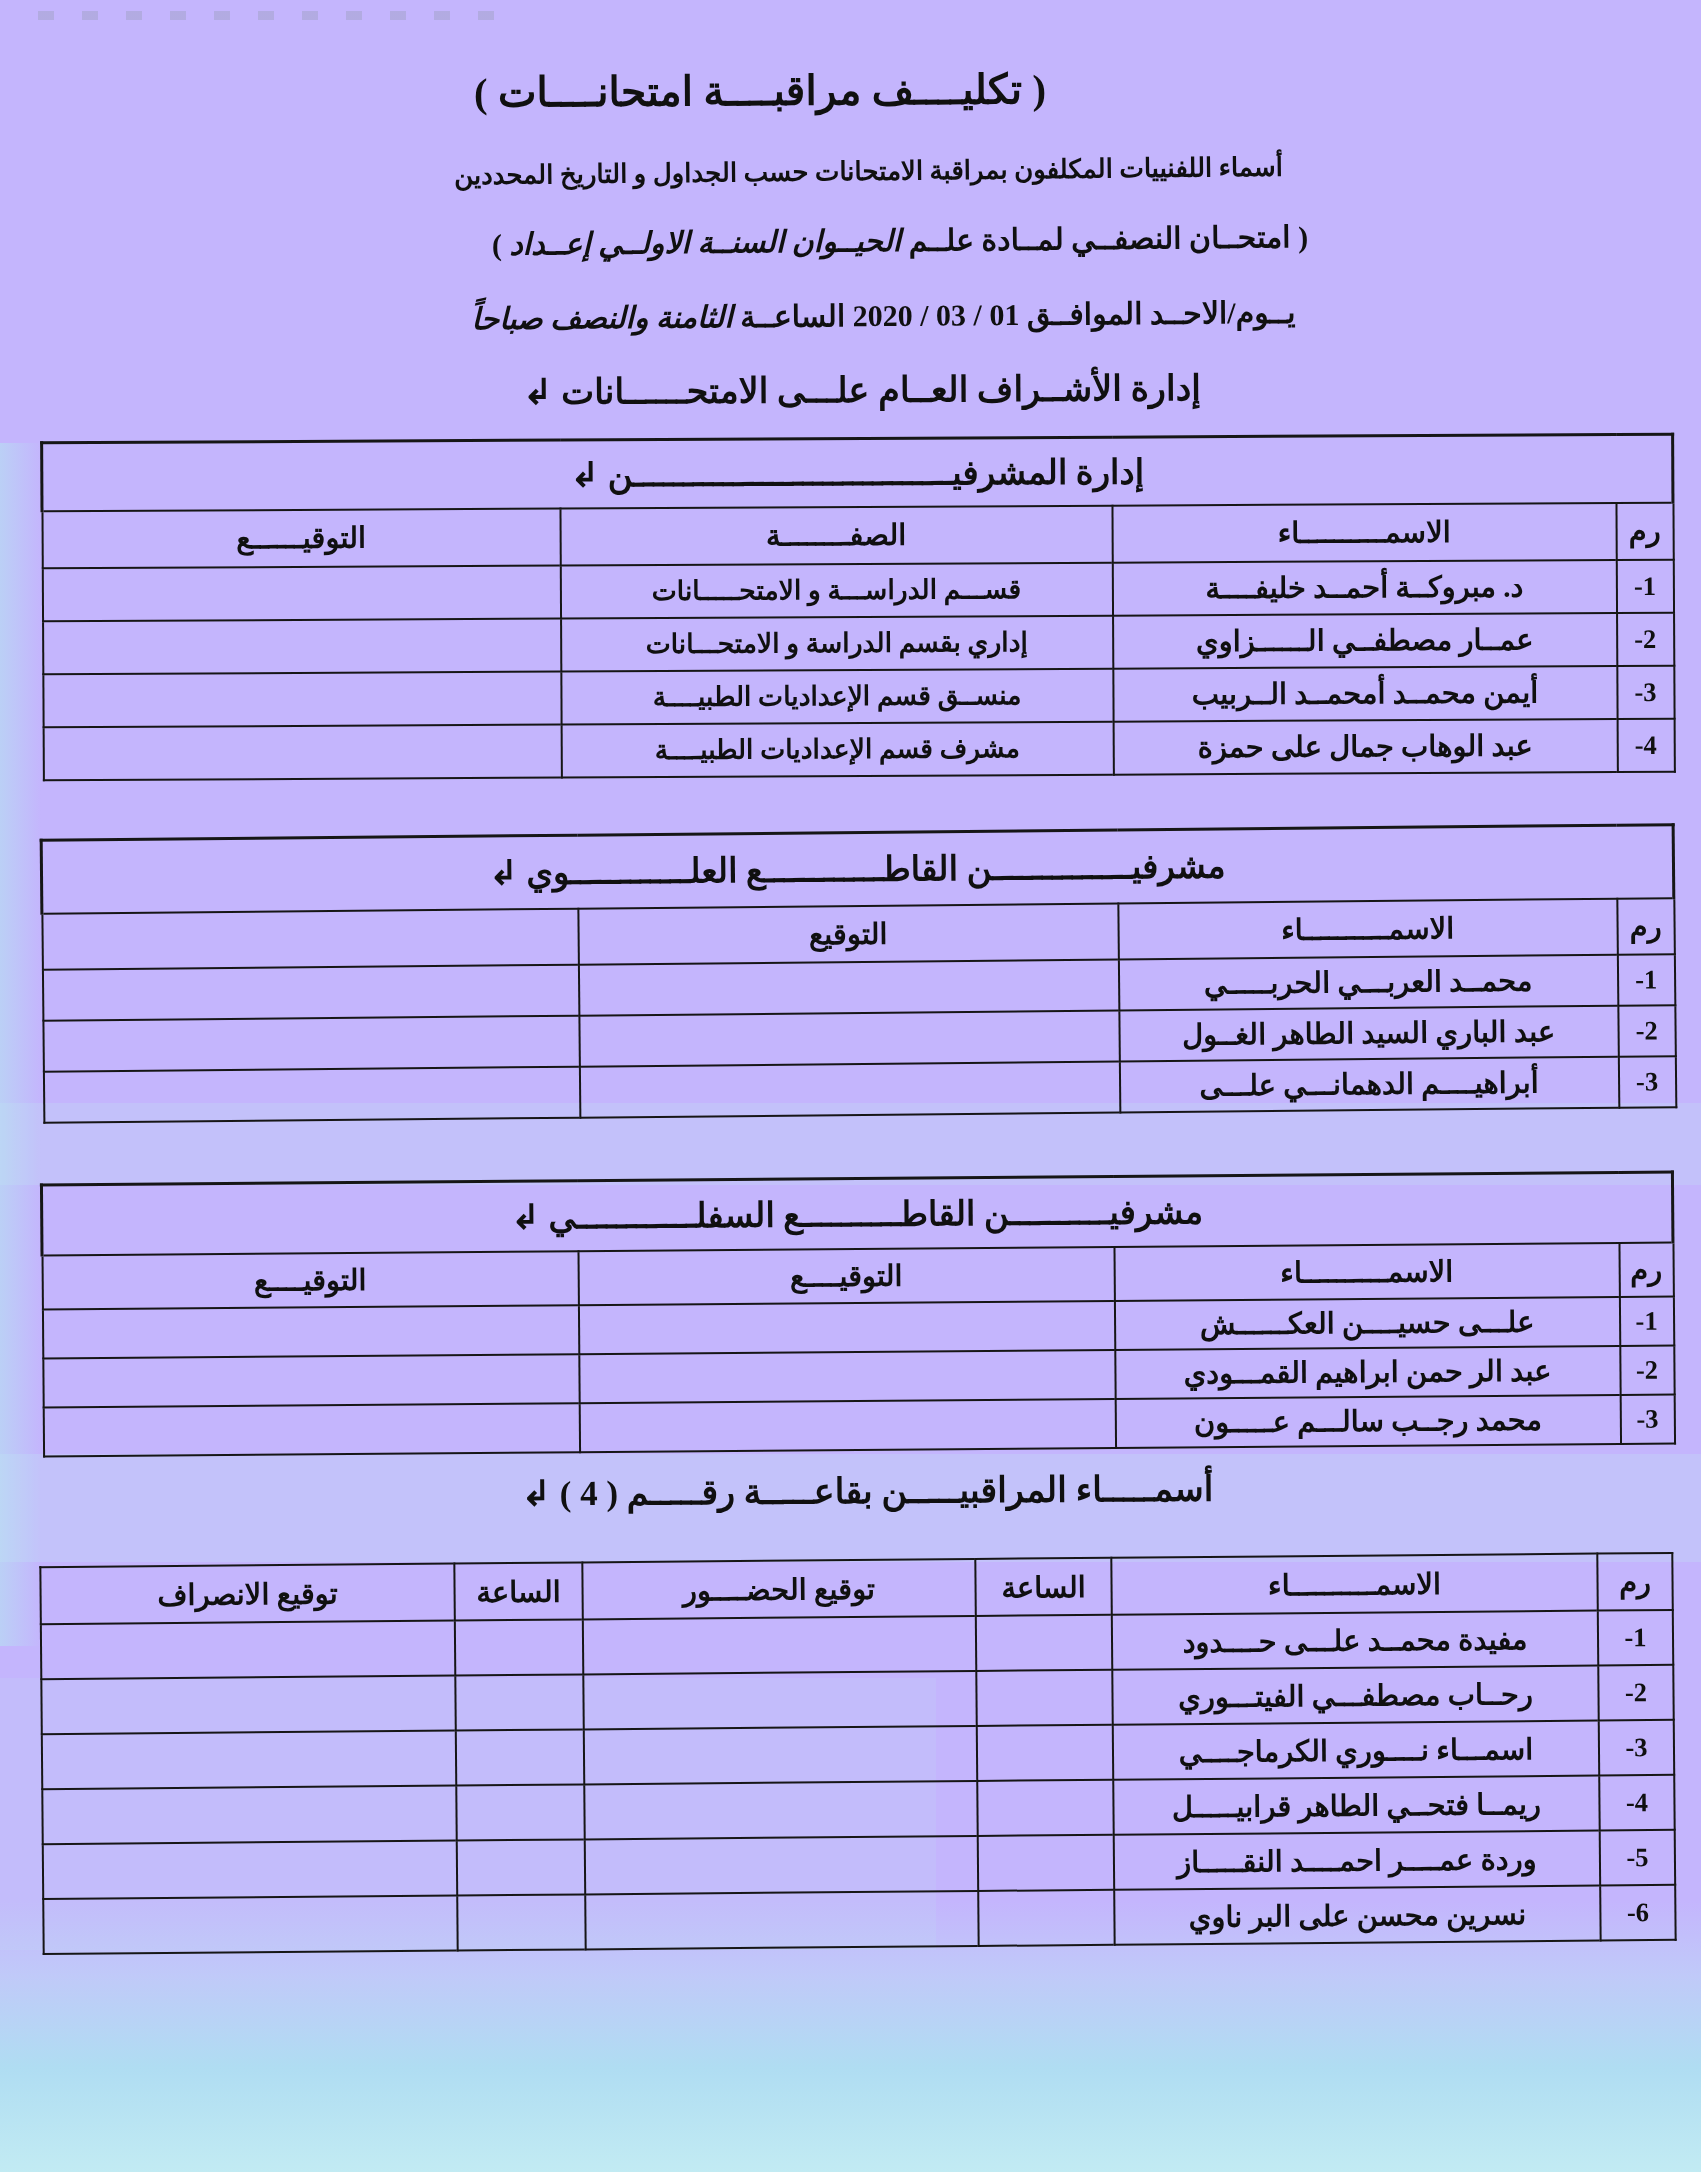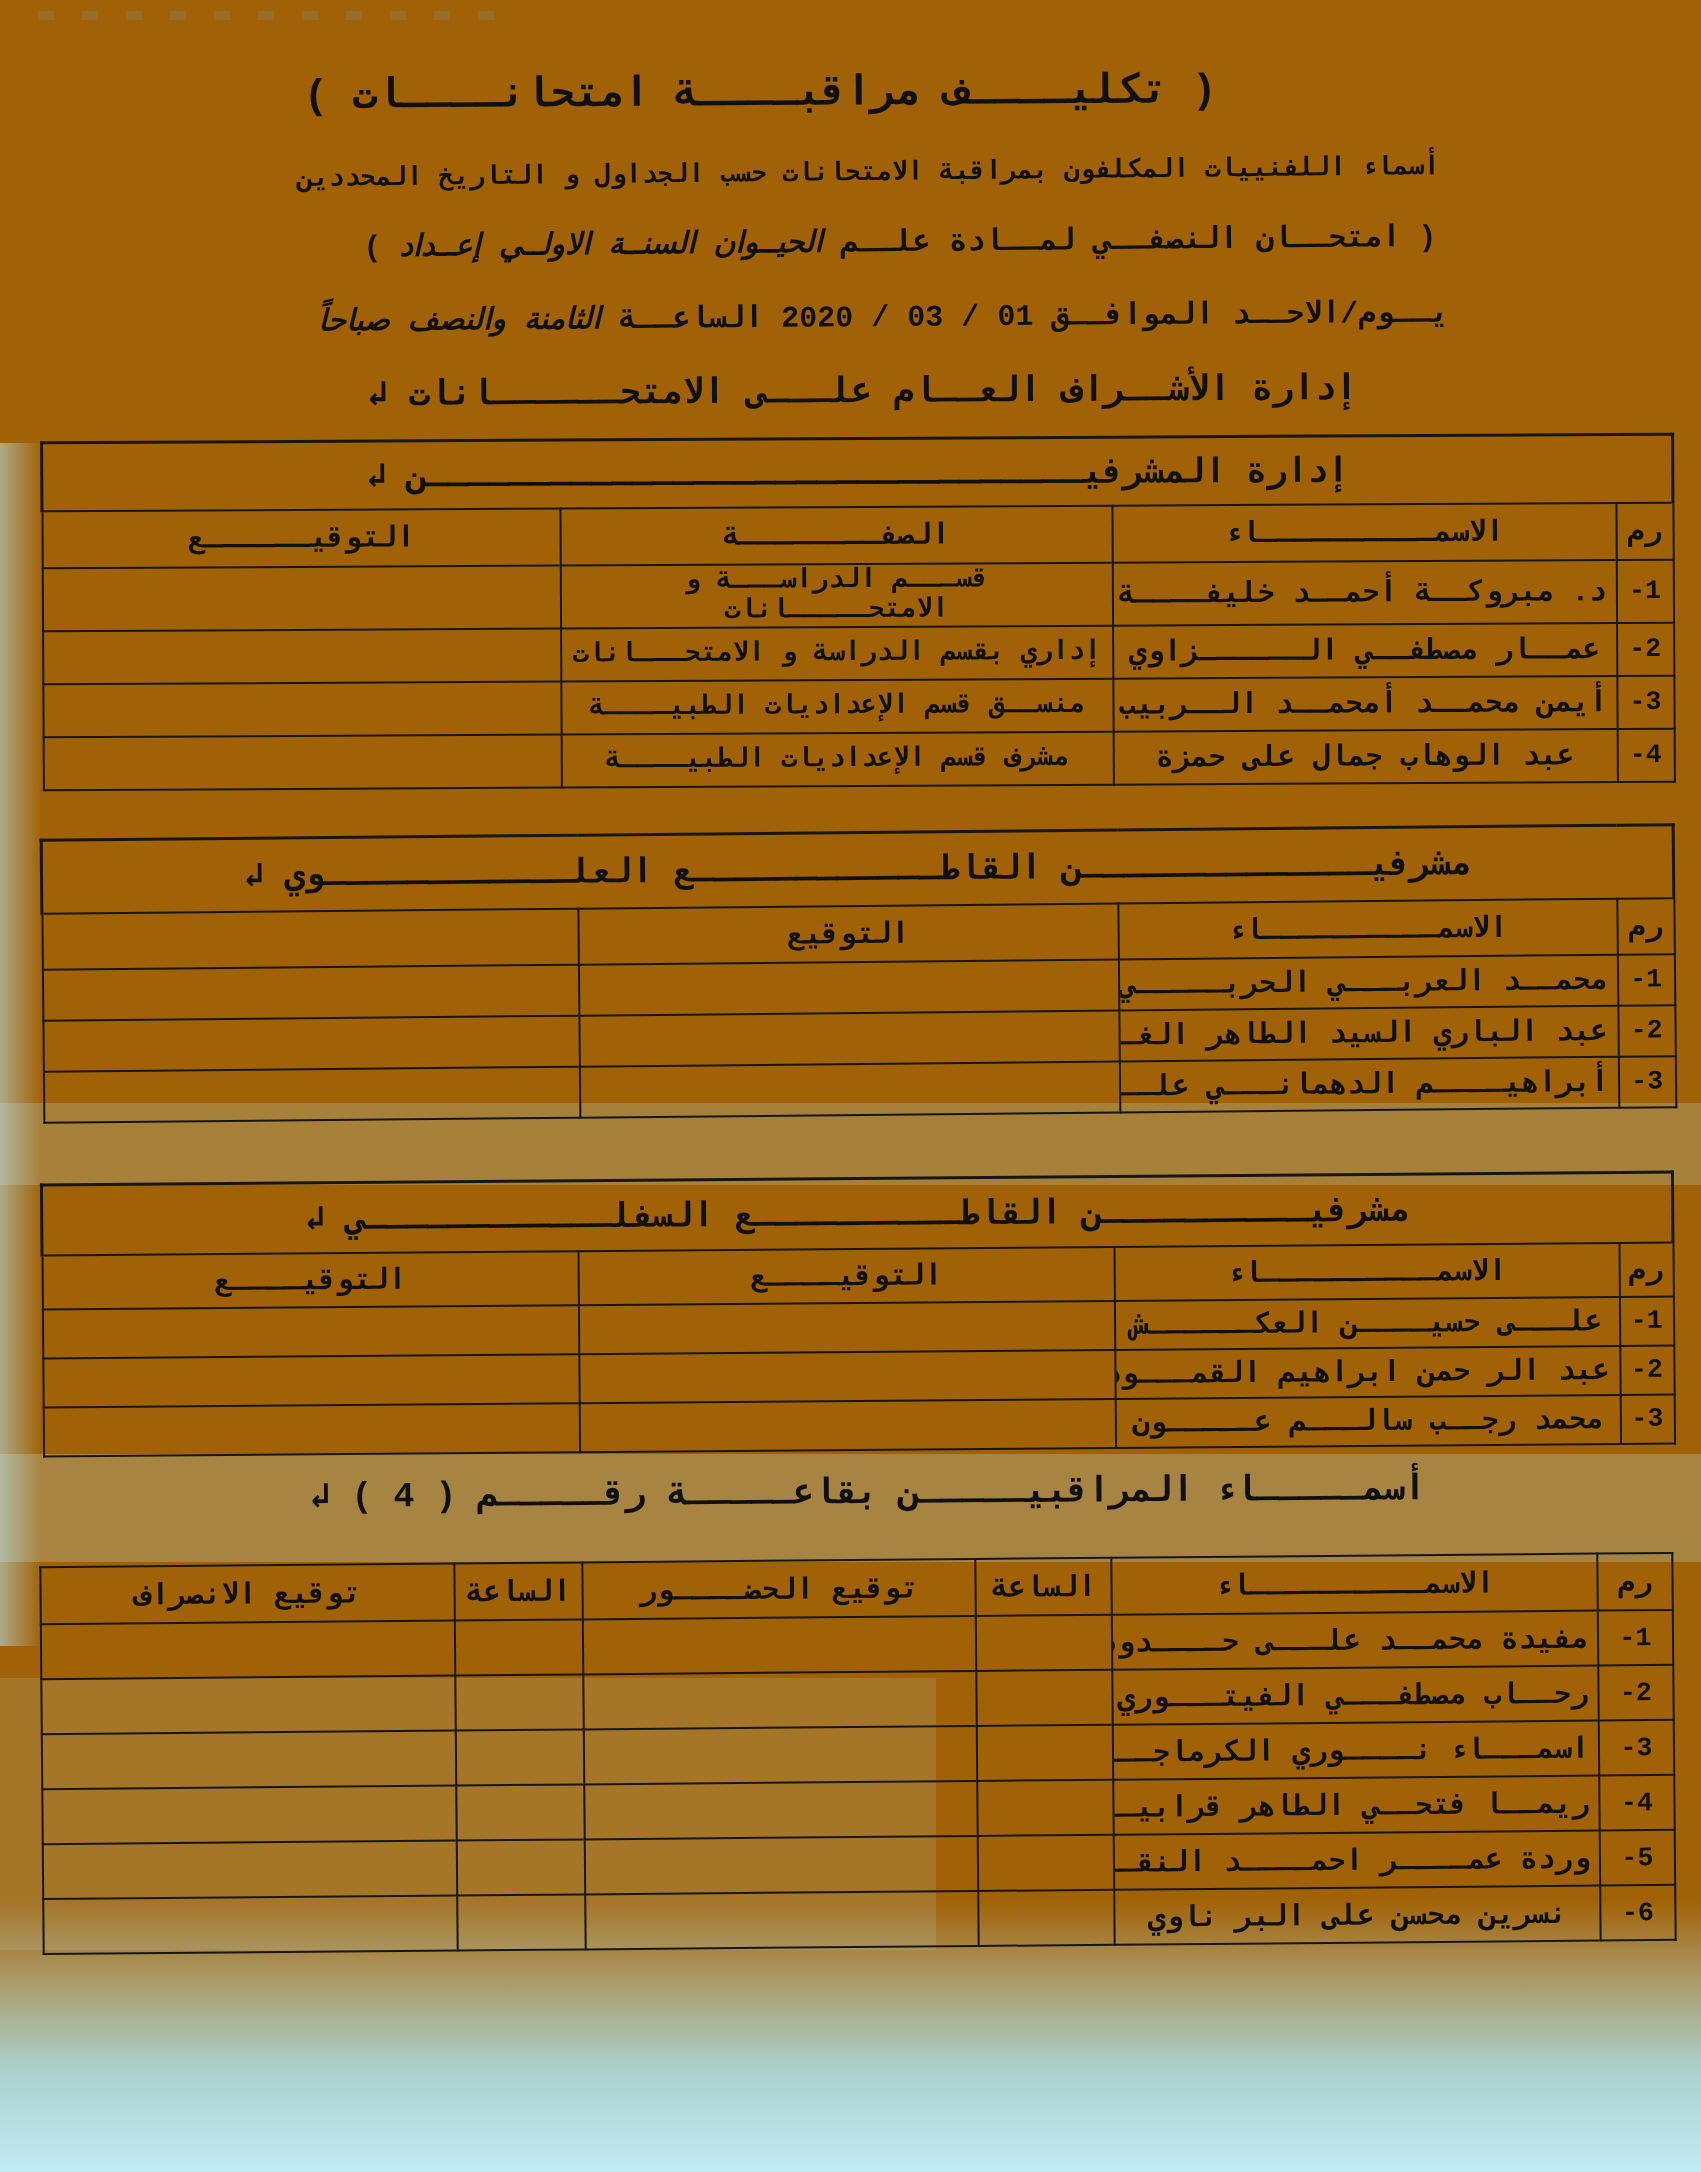--- a/index.html
+++ b/index.html
@@ -1,21 +1,21 @@
 <!DOCTYPE html>
 <html dir="rtl" lang="ar" style="font-size:10px"><head>
 <meta charset="utf-8">
 <style>
   html,body { margin:0; padding:0; }
   body { background:#e8eceb; }
   .page {
     position:relative;
     width:1701px; height:2172px;
-    background:#a16207;
-    font-family:Liberation Mono, monospace;
+    background:#c4b5fd;
+    font-family:Liberation Serif, serif;
     direction:rtl;
     color:#101010;
     overflow:hidden;
   }
   
   .tint-bottom { position:absolute; left:0; bottom:0; width:100%; height:272px;
     background:linear-gradient(180deg, rgba(186,233,242,0) 0%, rgba(186,233,242,0.40) 28%, rgba(172,228,240,0.85) 62%, #c2ebf3 100%); }
   .tint-left { position:absolute; left:0; top:443px; width:41px; height:1203px;
     background:linear-gradient(90deg, rgba(180,230,240,0.55), rgba(180,230,240,0)); }
   .tint-band-a { position:absolute; left:0; top:1103px; width:100%; height:82px; background:rgba(190,235,243,0.22); }

